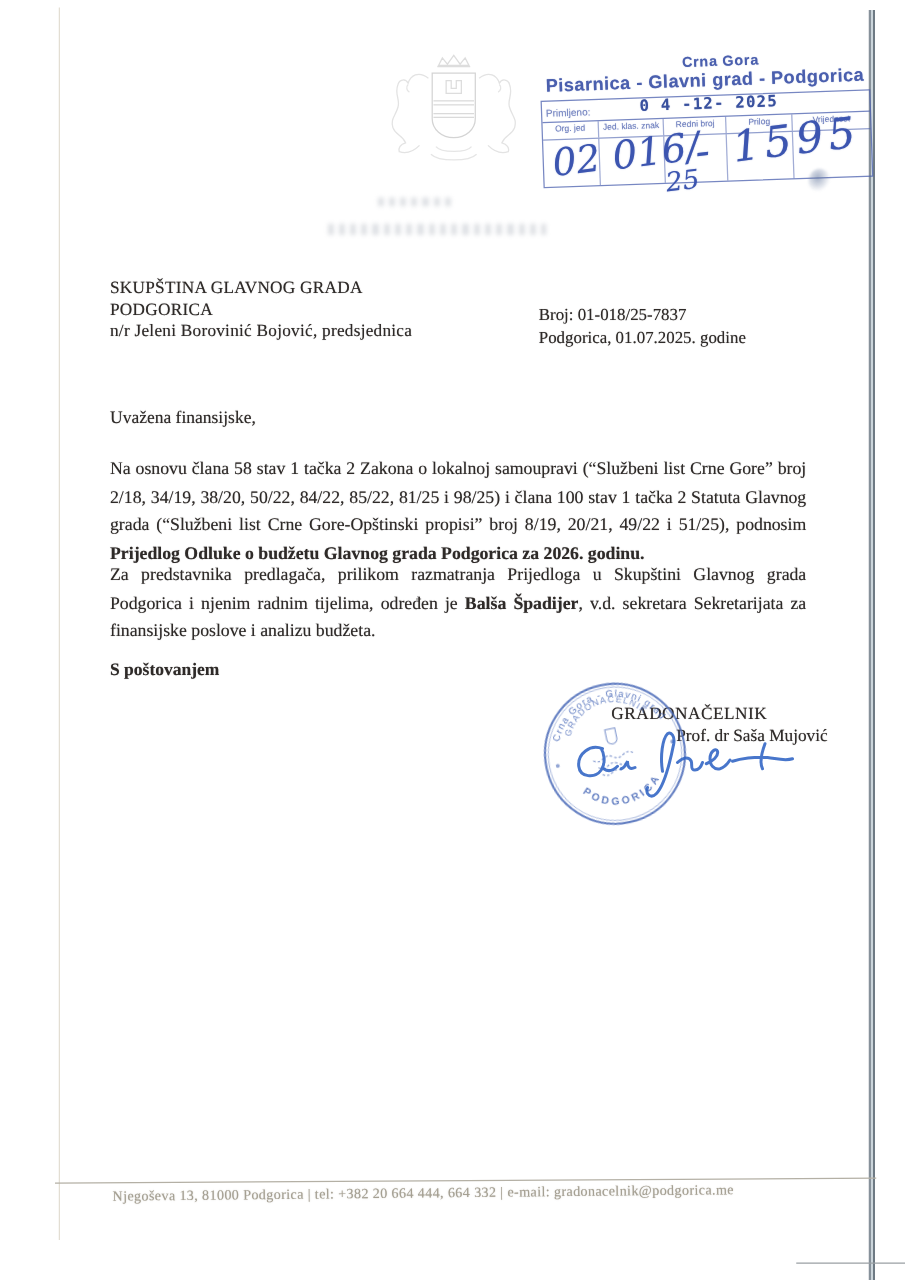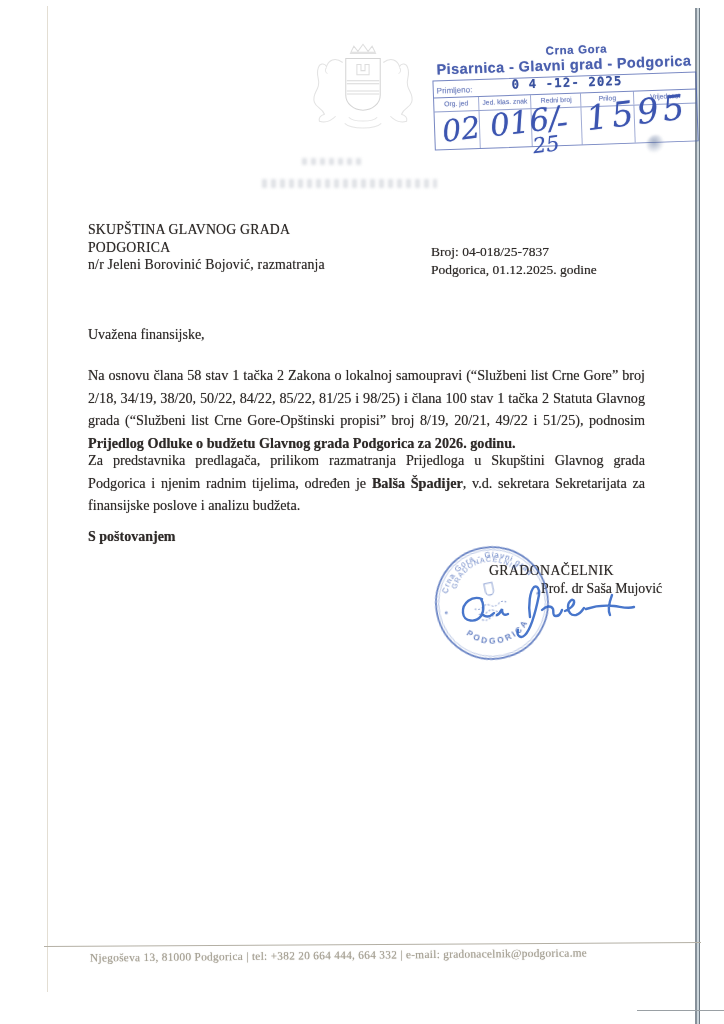--- a/index.html
+++ b/index.html
@@ -127,26 +127,26 @@
     <div class="hw hw1">02</div>
     <div class="hw hw2">016/</div>
     <div class="hw hw2b">25</div>
     <div class="hw hw3">- 1595</div>
     <div class="s-smudge"></div>
   </div>
 
   <div class="abs recipient scanned">
     <div>SKUPŠTINA GLAVNOG GRADA</div>
     <div>PODGORICA</div>
-    <div>n/r Jeleni Borovinić Bojović, razmatranja</div>
+    <div>n/r Jeleni Borovinić Bojović, predsjednica</div>
   </div>
 
   <div class="abs ref scanned">
-    <div>Broj: 04-018/25-7837</div>
-    <div>Podgorica, 01.12.2025. godine</div>
+    <div>Broj: 01-018/25-7837</div>
+    <div>Podgorica, 01.07.2025. godine</div>
   </div>
 
   <div class="abs salutation scanned">Uvažena finansijske,</div>
 
   <p class="para p1 scanned"><span>Na osnovu člana 58 stav 1 tačka 2 Zakona o lokalnoj samoupravi (“Službeni list Crne Gore” broj 2/18, 34/19, 38/20, 50/22, 84/22, 85/22, 81/25 i 98/25) i člana 100 stav 1 tačka 2 Statuta Glavnog grada (“Službeni list Crne Gore-Opštinski propisi” broj 8/19, 20/21, 49/22 i 51/25), podnosim </span><b>Prijedlog Odluke o budžetu Glavnog grada Podgorica za 2026. godinu.</b></p>
   <p class="para p2 scanned"><span>Za predstavnika predlagača, prilikom razmatranja Prijedloga u Skupštini Glavnog grada Podgorica i njenim radnim tijelima, određen je </span><b>Balša Špadijer</b><span>, v.d. sekretara Sekretarijata za finansijske poslove i analizu budžeta.</span></p>
 
   <div class="abs closing scanned">S poštovanjem</div>
 
   <div class="abs sig-title scanned">GRADONAČELNIK</div>

